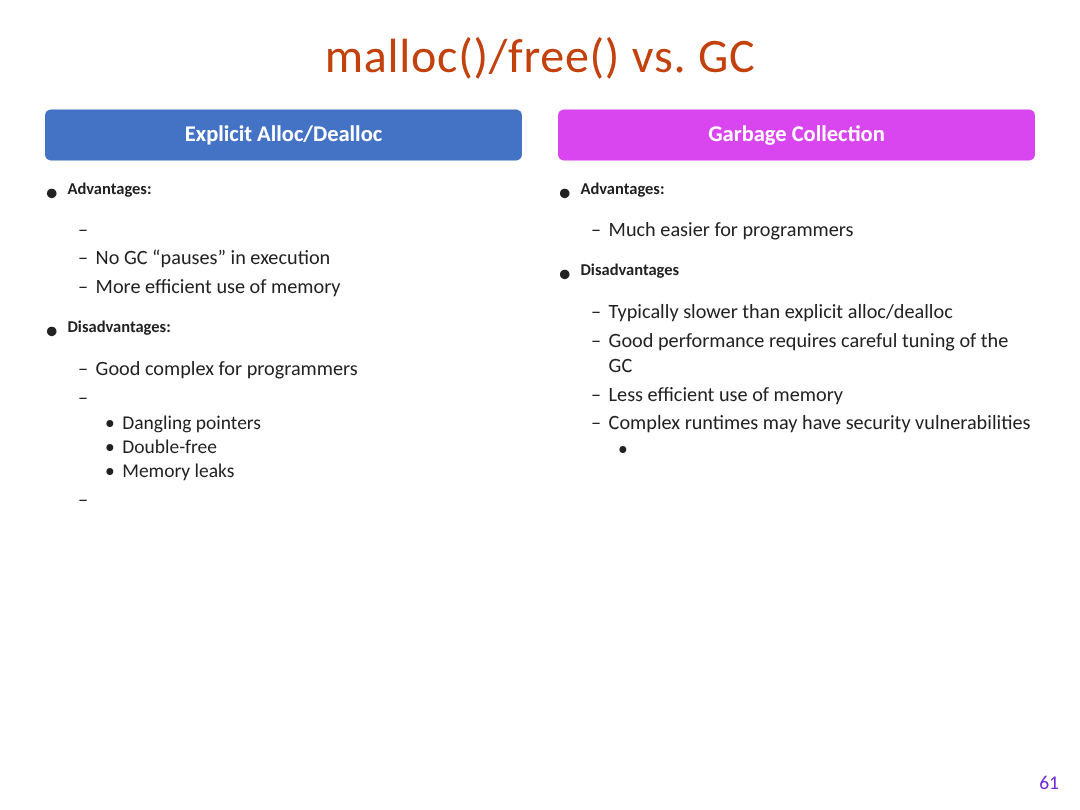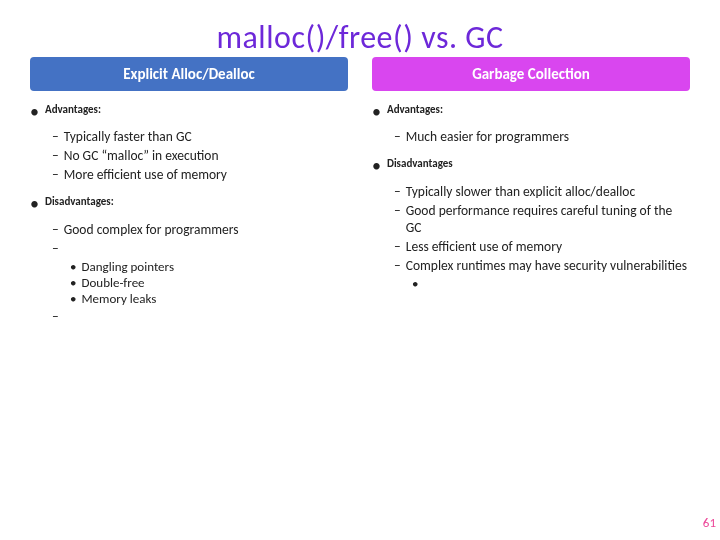--- a/index.html
+++ b/index.html
@@ -17,22 +17,22 @@
       width: 720px;
       height: 540px;
       padding: 18px 30px 16px 30px;
       display: flex;
       flex-direction: column;
     }
     .title {
       font-size: 32px;
       font-weight: 400;
       text-align: center;
-      margin-bottom: 0;
-      color: #6d28d9;
+      margin-bottom: 16px;
+      color: #c2410c;
       letter-spacing: 0.5px;
     }
     .columns {
       display: flex;
       flex-direction: row;
       gap: 24px;
       flex: 1;
     }
     .col {
       flex: 1;
@@ -95,47 +95,46 @@
       margin-bottom: 1px;
       font-size: 13px;
     }
     .sub-sub-item .dot {
       margin-right: 5px;
       flex-shrink: 0;
     }
     .page-number {
       position: absolute;
       bottom: 10px;
-      right: 4px;
+      right: 14px;
       font-size: 13px;
-      color: #ec4899;
+      color: #6d28d9;
     }
   </style>
 </head>
 <body>
 
 <div class="page">
   <div class="title">malloc()/free() vs. GC</div>
   <div class="columns">
 
     <div class="col">
       <div class="col-header left">Explicit Alloc/Dealloc</div>
 
       <div class="bullet-main">
         <span class="bullet-dot">•</span>
         <span class="section-title">Advantages:</span>
       </div>
       <div class="sub-list">
         <div class="sub-item">
           <span class="dash">–</span>
-          <span>Typically faster than GC</span>
-        </div>
-        <div class="sub-item">
-          <span class="dash">–</span>
-          <span>No GC “malloc” in execution</span>
+        </div>
+        <div class="sub-item">
+          <span class="dash">–</span>
+          <span>No GC “pauses” in execution</span>
         </div>
         <div class="sub-item">
           <span class="dash">–</span>
           <span>More efficient use of memory</span>
         </div>
       </div>
 
       <div class="bullet-main" style="margin-top:6px;">
         <span class="bullet-dot">•</span>
         <span class="section-title">Disadvantages:</span>

